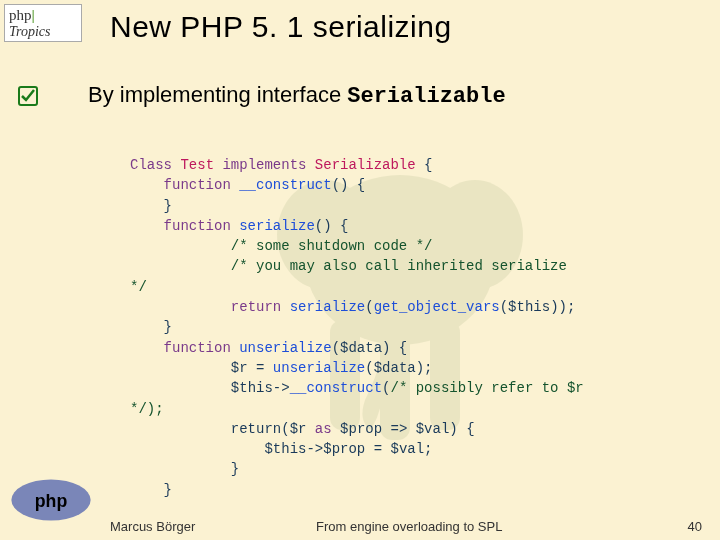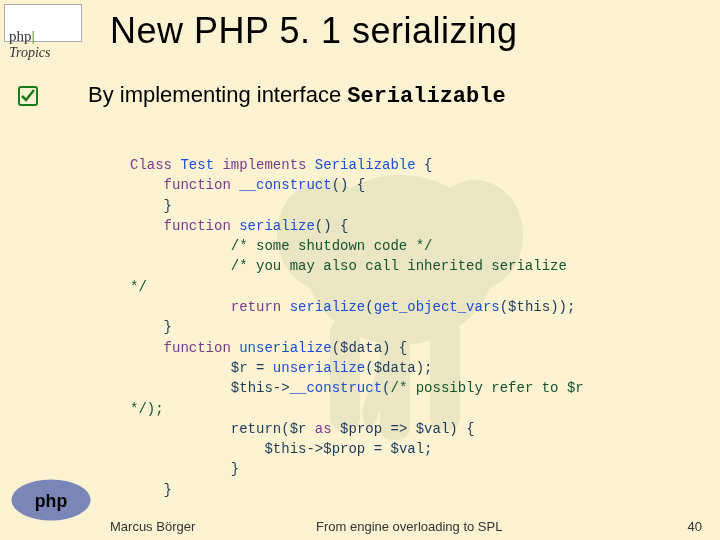--- a/index.html
+++ b/index.html
@@ -26,37 +26,37 @@
     top: 4px;
     width: 78px;
     height: 38px;
     background: #fff;
     border: 1px solid #aaa;
     font-family: Georgia, serif;
     font-size: 14px;
     padding: 2px 4px;
     line-height: 1.1;
   }
-  .logo-top .l1 { color: #333; font-size: 15px; margin-top: 21px; }
+  .logo-top .l1 { color: #333; font-size: 15px; }
   .logo-top .l1 .bar { color: #5fa23a; font-weight: bold; }
   .logo-top .l2 { font-style: italic; color: #333; font-size: 14px; }
   .logo-bottom {
     position: absolute;
     left: 10px;
     bottom: 18px;
     width: 82px;
     height: 44px;
   }
   .logo-bottom svg { width: 100%; height: 100%; }
   .title {
     position: absolute;
     left: 110px;
     top: 10px;
     font-family: "Comic Sans MS", "Comic Sans", cursive, sans-serif;
-    font-size: 36px;
+    font-size: 30px;
     color: #000;
     letter-spacing: 0.5px;
   }
   .bullet-row {
     position: absolute;
     left: 18px;
     top: 82px;
     display: flex;
     align-items: center;
   }
@@ -79,21 +79,21 @@
     position: absolute;
     left: 130px;
     top: 155px;
     font-family: "Lucida Console", "Courier New", monospace;
     font-size: 14px;
     line-height: 1.45;
     white-space: pre;
     color: #1a3a5a;
   }
   .kw { color: #7a3a8a; }
-  .cls { color: #1d4ed8; }
+  .cls { color: #be185d; }
   .fn { color: #1d4ed8; }
   .cmt { color: #14532d; }
   .r { color: #7a3a8a; }
   .var { color: #1a3a5a; }
   .footer {
     position: absolute;
     left: 0;
     bottom: 6px;
     width: 100%;
     font-family: "Comic Sans MS", cursive, sans-serif;

